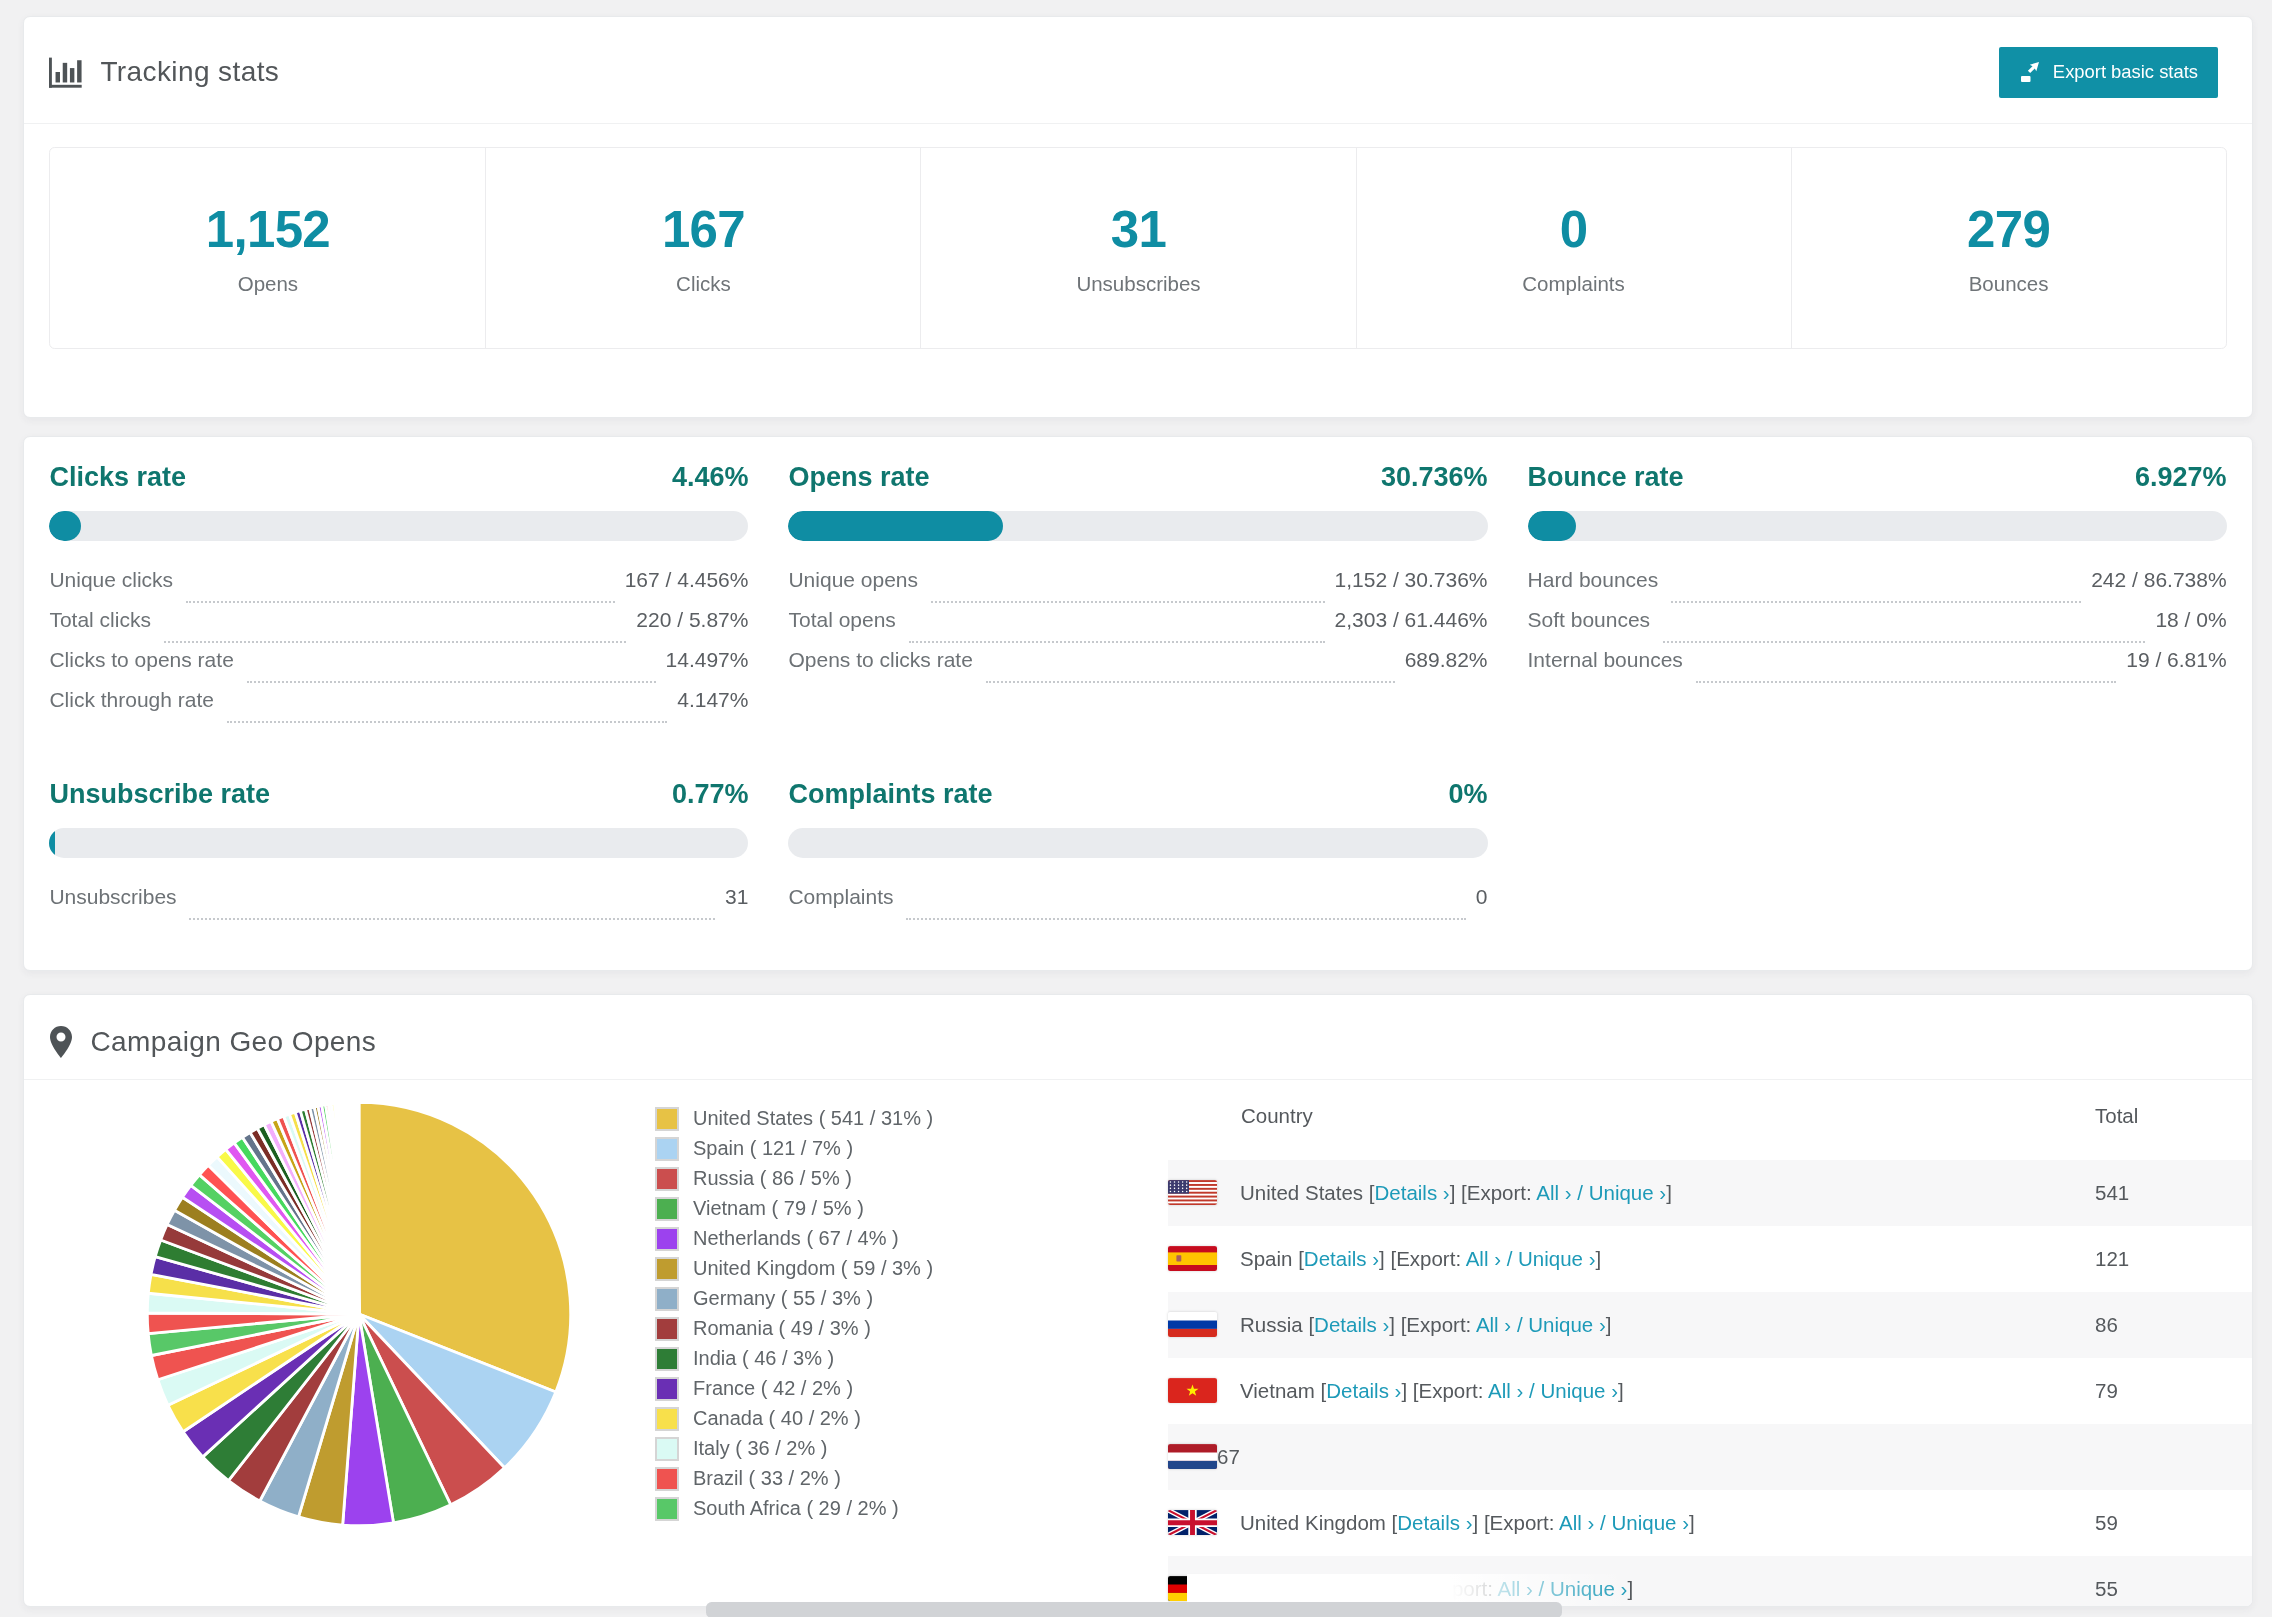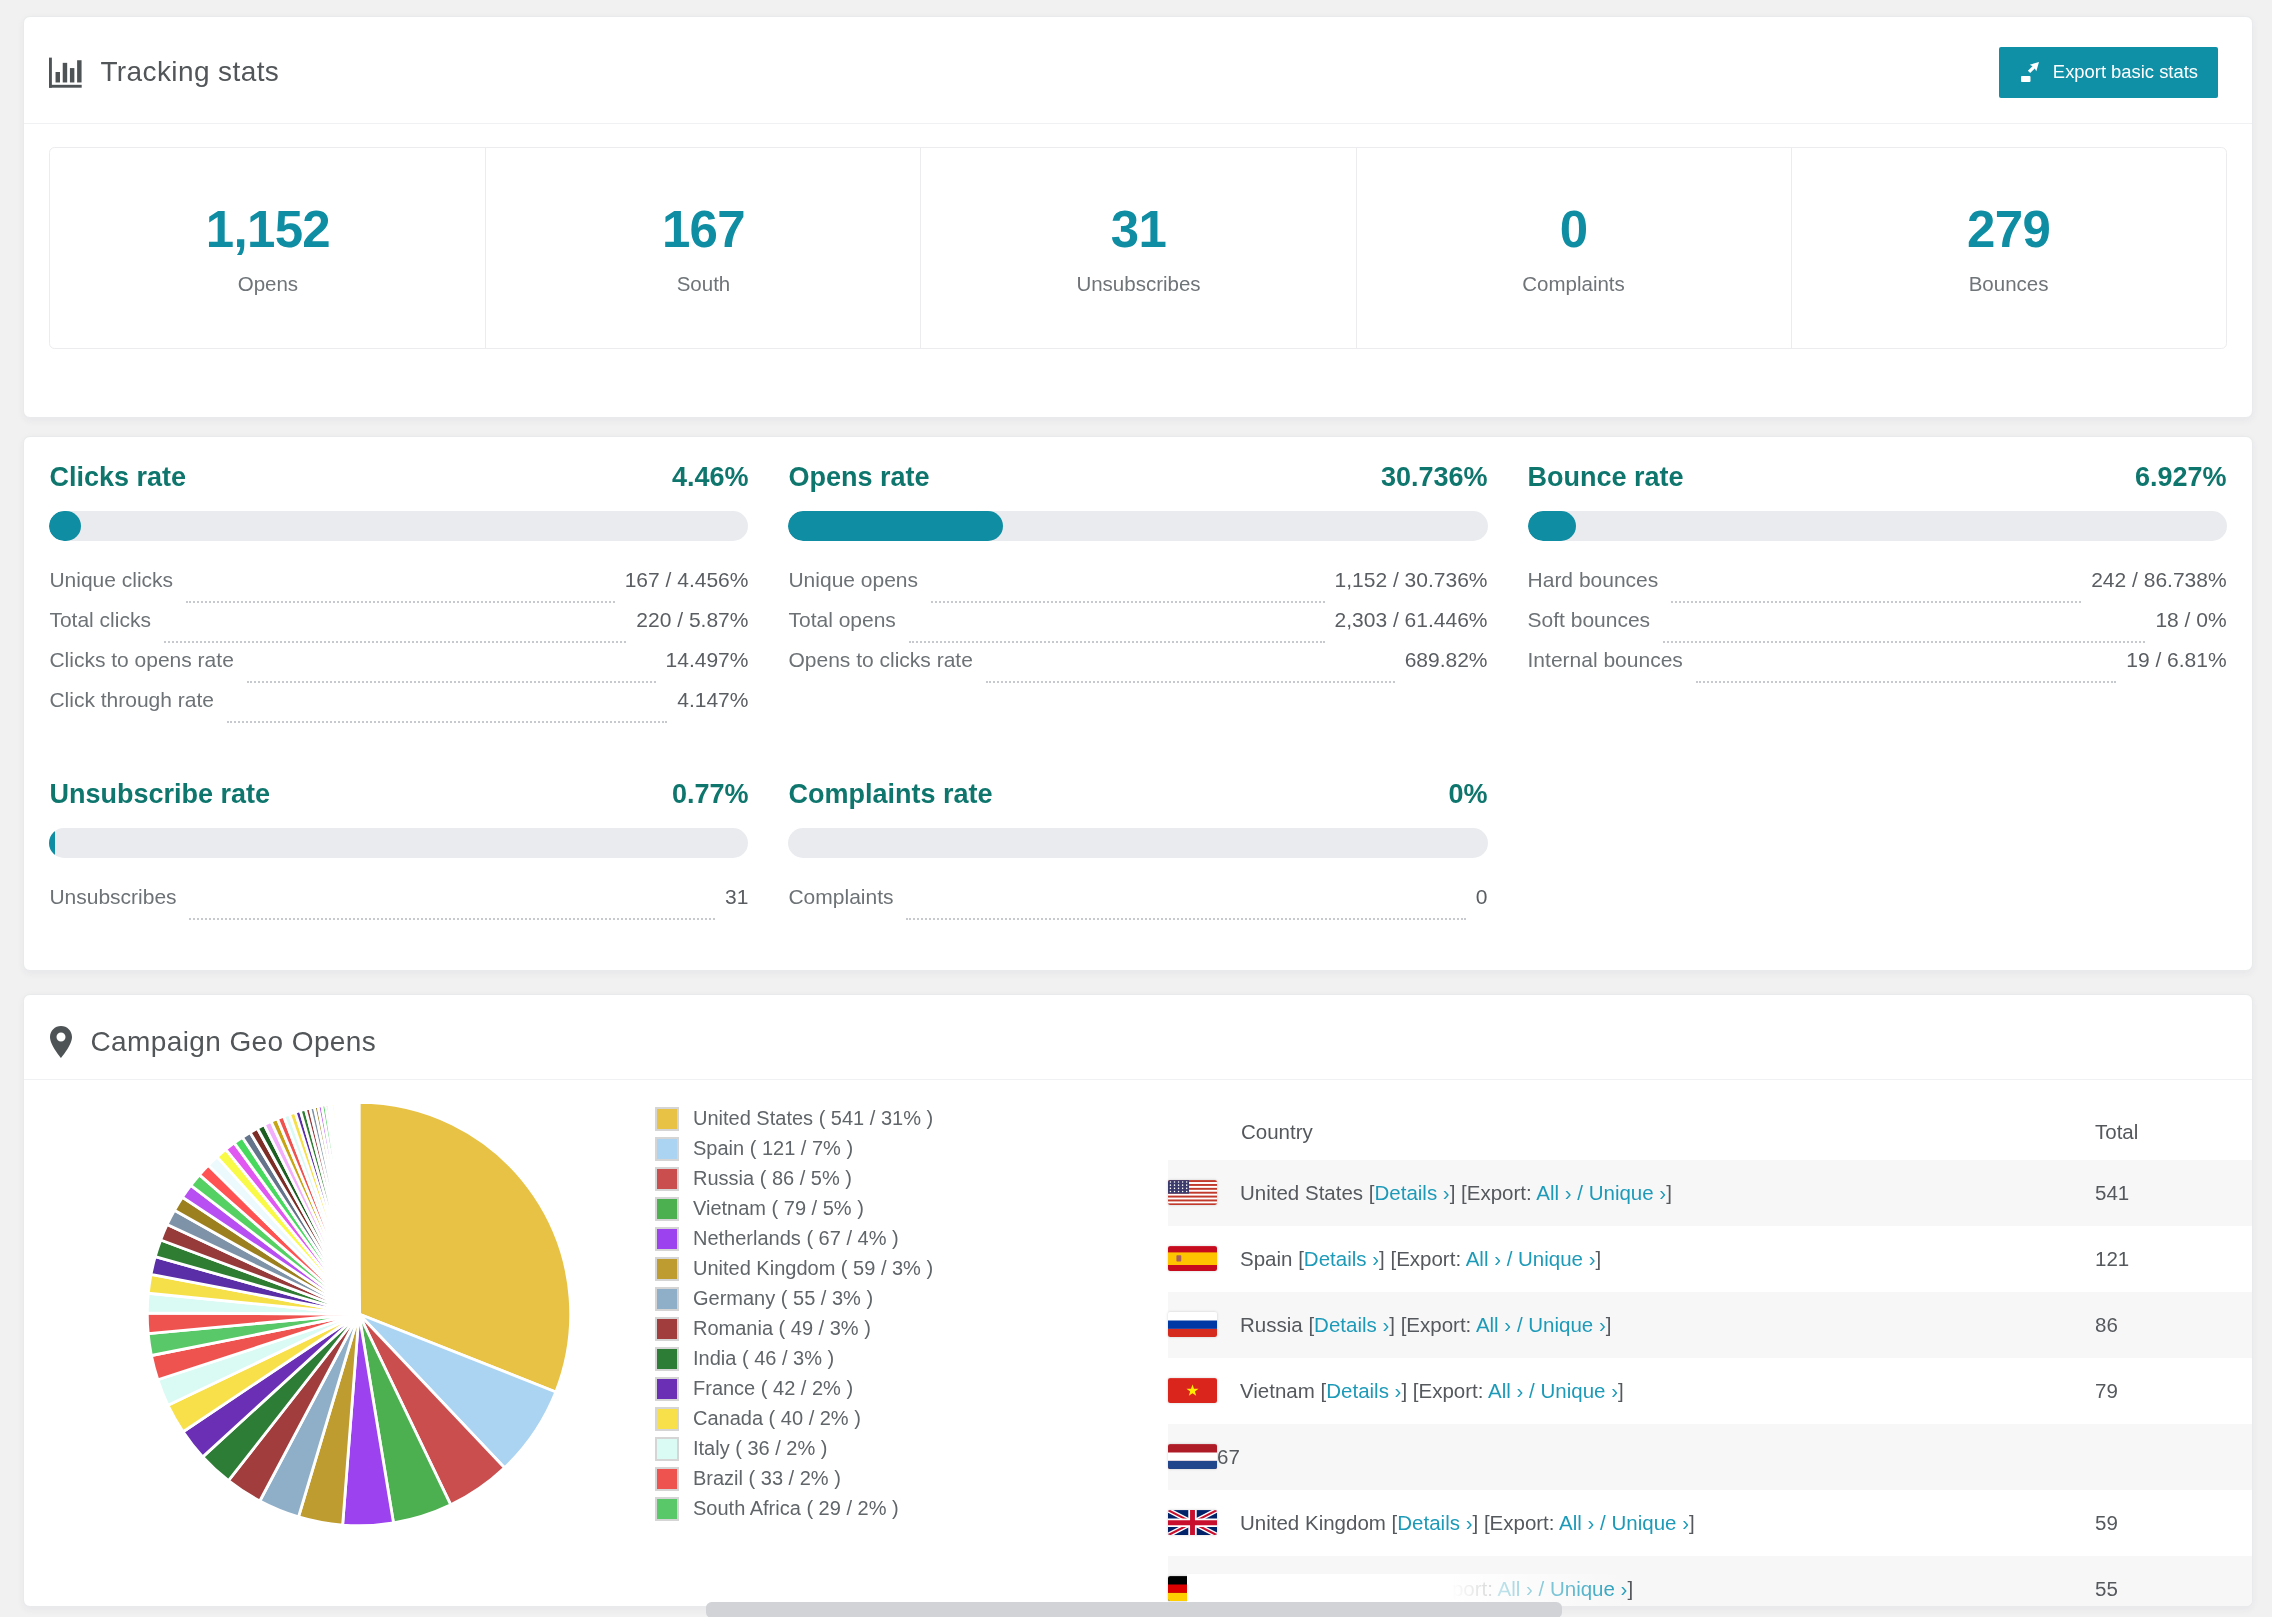--- a/index.html
+++ b/index.html
@@ -55,21 +55,21 @@
   
   .geo-card{margin-top:22.6px;height:613px;overflow:hidden;position:relative;}
   .geo-card .card-head{padding:31px 34px 21px 25.4px;}
   .geo-body{display:flex;padding:17px 0 0 118px;}
   .pie-wrap{width:434px;height:434px;flex:none;}
   .legend{list-style:none;margin:7px 0 0 79px;padding:0;width:513px;flex:none;box-sizing:border-box;}
   .legend-item{display:flex;align-items:center;height:30px;}
   .swatch{width:20px;height:20px;border:2.1px solid #d5d5d5;margin-right:14px;flex:none;}
   .legend-label{font-size:20px;color:#606569;white-space:nowrap;}
   .geo-table{flex:1;margin-top:7px;}
-  .t-head{display:flex;height:56px;align-items:center;font-size:20.5px;color:#54585c;}
+  .t-head{display:flex;height:56px;font-size:20.5px;color:#54585c;}
   .t-head .c1{margin-left:73px;flex:1;}
   .t-head .c2{width:157px;}
   .t-row{display:flex;align-items:center;height:66px;}
   .t-row.even{background:#f7f7f8;}
   .flag{width:49px;height:25.4px;border-radius:2.1px;overflow:hidden;flex:none;display:flex;box-shadow:0 0 2.8px rgba(0,0,0,.18);}
   .flag svg{display:block;}
   .t-country{flex:1;margin-left:23px;font-size:20.5px;color:#55595d;white-space:nowrap;}
   .lnk{text-decoration:none;cursor:pointer;}
   .br{color:#55595d;}
   .t-total-cell{width:157px;font-size:20.5px;color:#55595d;}
@@ -111,21 +111,21 @@
         <span>Export basic stats</span>
       </button>
     </div>
     <div class="stats-row" id="stats-row">
         <div class="stat-box">
     <span class="stat-value" style="color:#0f8da3">1,152</span>
     <span class="stat-label">Opens</span>
   </div>
         <div class="stat-box">
     <span class="stat-value" style="color:#0f8da3">167</span>
-    <span class="stat-label">South</span>
+    <span class="stat-label">Clicks</span>
   </div>
         <div class="stat-box">
     <span class="stat-value" style="color:#0f8da3">31</span>
     <span class="stat-label">Unsubscribes</span>
   </div>
         <div class="stat-box">
     <span class="stat-value" style="color:#0f8da3">0</span>
     <span class="stat-label">Complaints</span>
   </div>
         <div class="stat-box">

